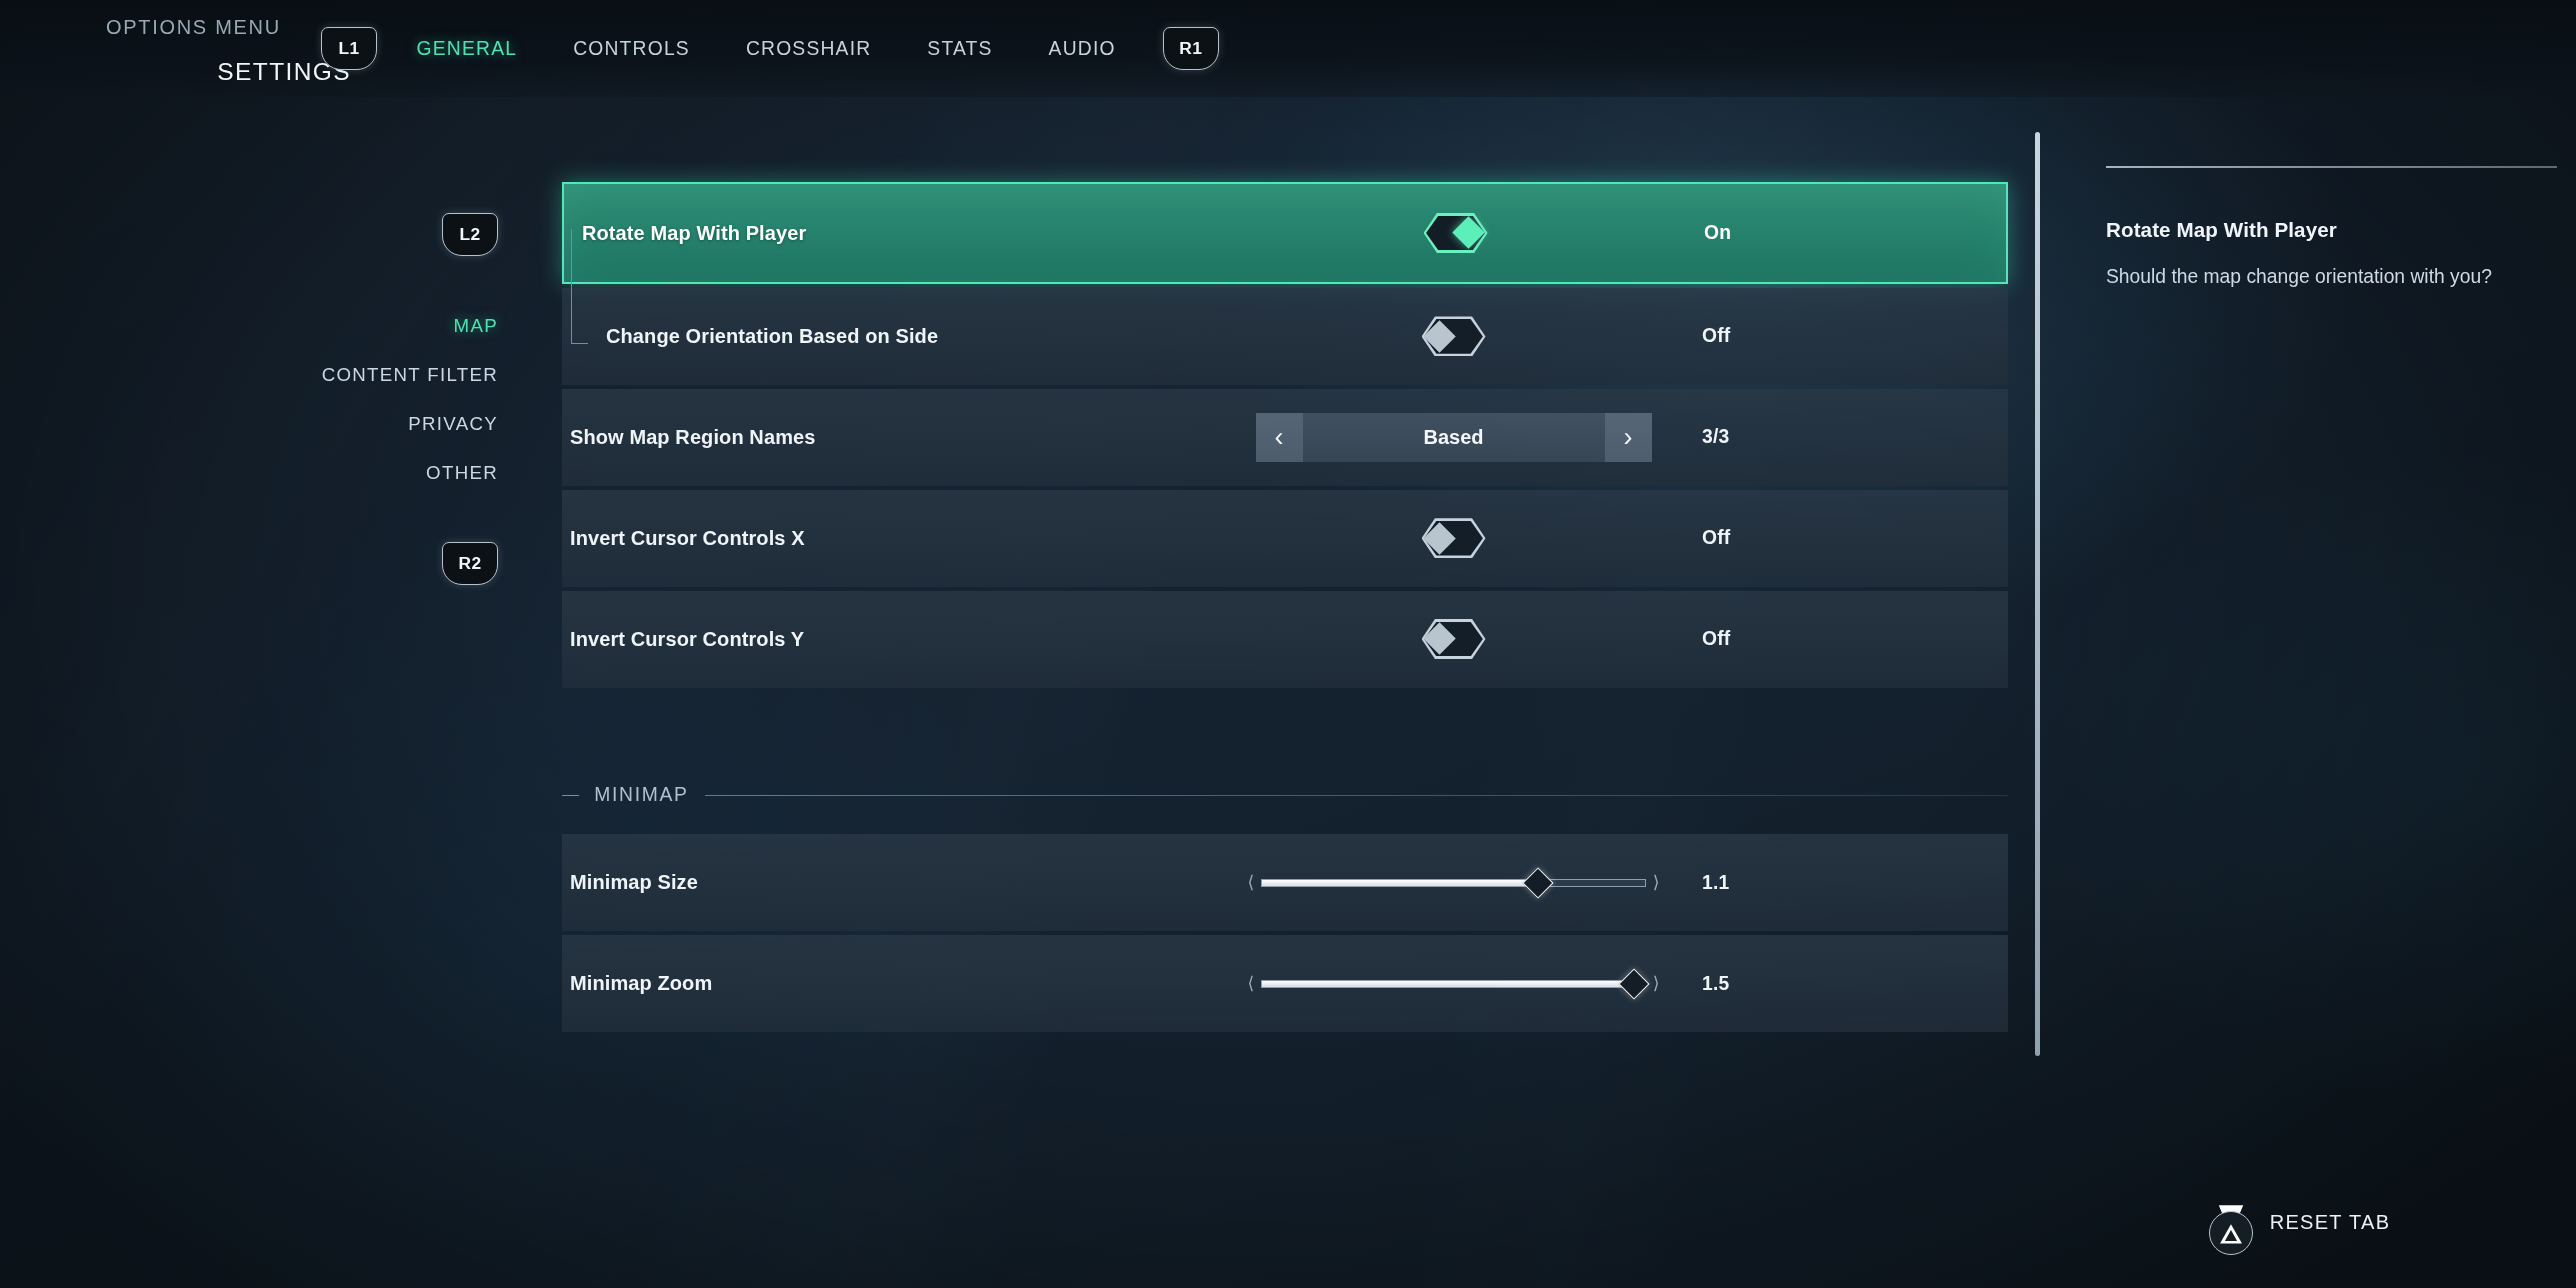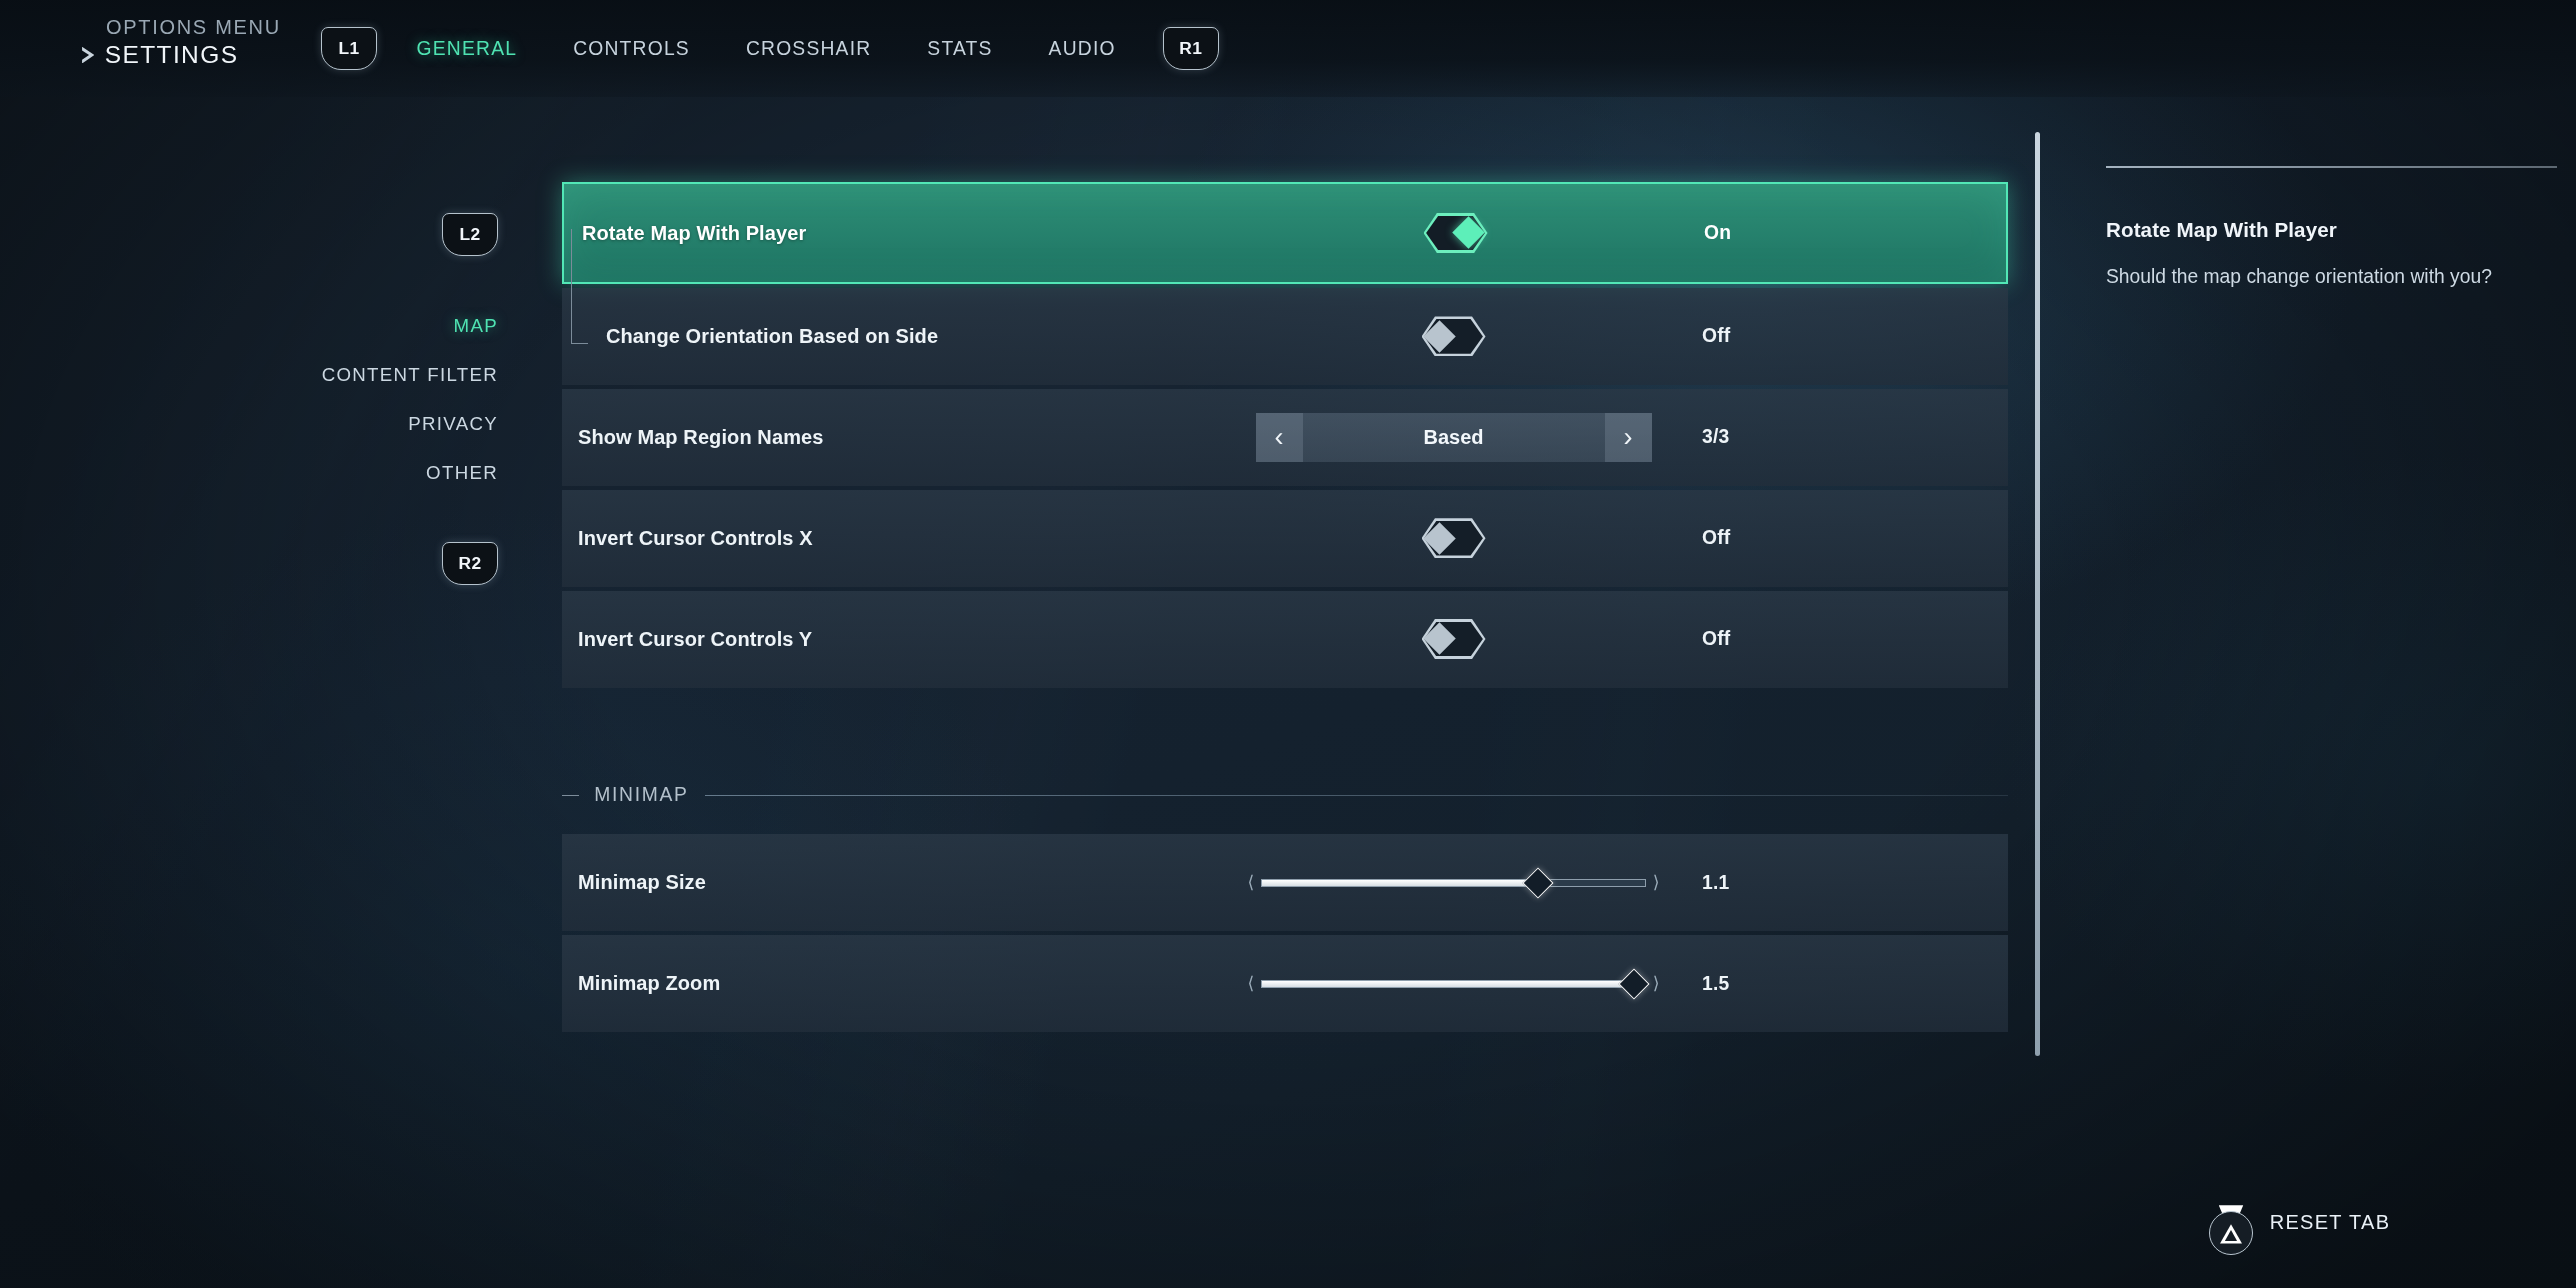--- a/index.html
+++ b/index.html
@@ -35,21 +35,21 @@
   #topbar {
     position:absolute; left:0; top:0; width:2576px; height:97px;
     background:linear-gradient(180deg, rgba(8,14,20,0.93) 0%, rgba(10,17,24,0.86) 62%, rgba(12,20,28,0.40) 100%);
     display:flex; align-items:center;
   }
   #brand { position:absolute; left:74px; top:15.5px; width:277px; }
   .brand-top {
     font-size:20px; letter-spacing:1.7px; color:#9aa8b4; font-weight:400;
     text-transform:uppercase; padding-left:32px;
   }
-  .brand-main-wrap { display:flex; align-items:center; margin-top:2.6px; }
+  .brand-main-wrap { display:flex; align-items:flex-end; margin-top:2.6px;flex-direction:column; }
   .brand-caret {
     width:14px; height:16.7px; margin-right:10.3px; margin-left:6.4px;
     clip-path:polygon(12% 0%, 100% 50%, 12% 100%, 12% 78%, 62% 50%, 12% 22%);
     background:#c9d4dd;
   }
   .brand-main {
     font-size:24.5px; letter-spacing:1.4px; color:#f0f5f9; font-weight:400; text-transform:uppercase;
   }
   #tabbar {
     position:absolute; left:303px; top:0; height:97px;
@@ -95,21 +95,21 @@
     color:#b3c0cb; font-weight:400; margin:0 16.7px 0 15.5px; white-space:nowrap;
   }
   .sec-line { flex:1; height:1.3px; background:linear-gradient(90deg, rgba(150,175,195,.62), rgba(150,175,195,.16)); }
 
   .row {
     position:relative; height:97px; display:flex; align-items:center;
     background:linear-gradient(180deg, rgba(42,56,70,.80) 0%, rgba(34,46,59,.78) 100%);
     margin-bottom:3.9px;
   }
   .row.sub .row-label { padding-left:44px; }
-  .row-label { font-size:20px; font-weight:700; color:#eef4f8; padding-left:16px; letter-spacing:0.1px; }
+  .row-label { font-size:20px; font-weight:700; color:#eef4f8; padding-left:8px; letter-spacing:0.1px; }
   .row.selected {
     background:linear-gradient(180deg,#2e8f76 0%, #25806c 55%, #1e7261 100%);
     border:2.6px solid #52e7b6;
     box-shadow:0 0 22px rgba(70,225,180,.40), inset 0 0 39px rgba(90,240,195,.10);
     height:102px;
   }
   .row.selected .row-label { color:#ffffff; text-shadow:0 1.3px 3.2px rgba(0,0,0,.35); padding-left:18px; }
   .tree-connector {
     position:absolute; left:9px; top:-59px; width:16.7px; height:115px;
     border-left:1.9px solid #7c8c9a; border-bottom:1.9px solid #7c8c9a;

